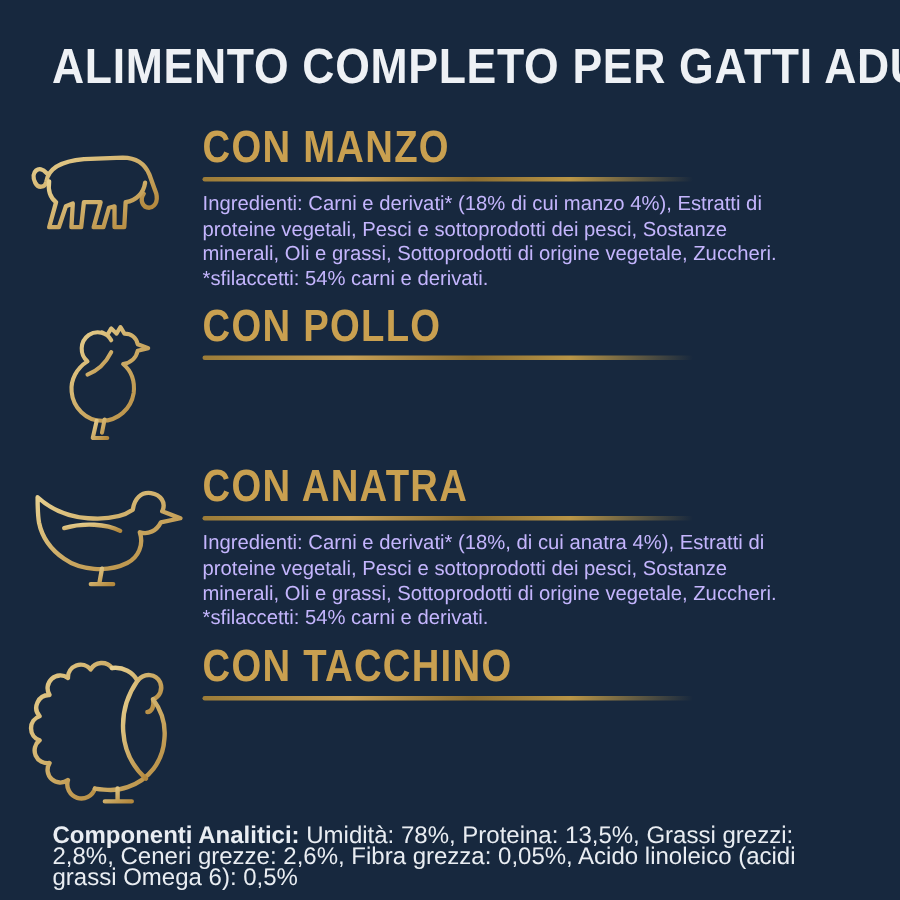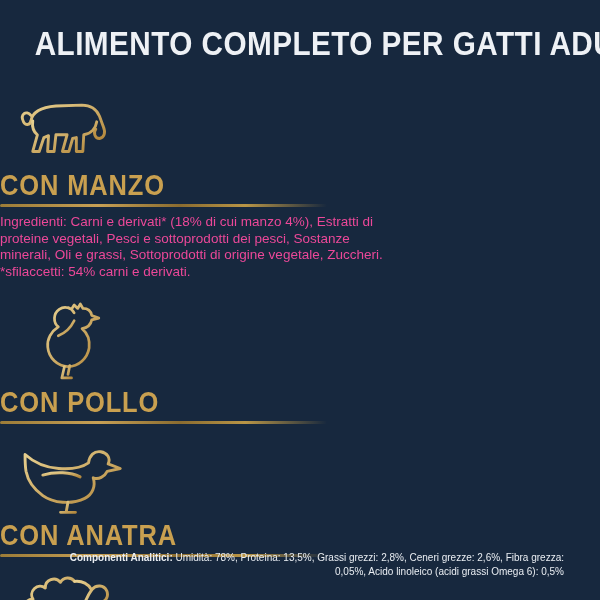--- a/index.html
+++ b/index.html
@@ -26,21 +26,21 @@
     transform:scaleX(.9);
     transform-origin:center;
     white-space:nowrap;
   }
   
   .sections{
     position:absolute;top:84px;left:0;right:0;
     display:flex;flex-direction:column;
   }
   .section{
-    display:flex;flex-direction:column;align-items:flex-start;
+    display:flex;flex-direction:row;align-items:flex-start;
     margin-bottom:9px;
   }
   .icon-col{
     width:135px;min-width:135px;
     display:flex;justify-content:center;align-items:flex-start;
   }
   .icon-col svg{display:block;}
   .content-col{
     flex:1;
     padding-right:42px;
@@ -57,32 +57,31 @@
   }
   .gold-rule{
     margin-top:4px;
     height:3px;width:327px;
     border-radius:2px;
     background:linear-gradient(90deg,#9c7c38 0%, #c7a055 30%, #8a6c30 55%, #b99546 75%, rgba(138,108,48,0) 100%);
   }
   .section-body{
     margin-top:7px;
     max-width:398px;
-    color:#ec4899;
+    color:#c4b5fd;
     font-size:13.5px;
     line-height:16.6px;
   }
   .mt10{margin-top:10px}.mt6{margin-top:6px}.mt14{margin-top:12px}.mt2{margin-top:2px}
   
   .footer{
-    position:absolute;left:48px;right:36px;top:551px;
+    position:absolute;left:35px;right:36px;top:551px;
     color:#e9edf2;
-    font-size:10px;
+    font-size:16px;
     line-height:14px;
-    text-align:right;
   }
   .footer b{font-weight:bold;}
   .gold-stroke{fill:none;stroke-width:3.1;stroke-linecap:round;stroke-linejoin:round;}
 </style>
 </head>
 <body>
 
 <div class="page">
 
   <div class="header">
@@ -147,20 +146,21 @@
           <g class="gold-stroke" stroke="url(#g-duck)">
             <path d="M14,10 C24,19 36,24 50,25 C64,26 75,24 82,19 C83,11 88,6 95,7 C102,8 106,14 103,20 L116,25 L102,28 C99,34 93,37 87,35 C90,44 86,53 78,57 C64,64 44,62 33,54 C23,47 17,38 15,28 C14,22 14,15 14,10 Z"></path>
             <path d="M33,32 C47,28 63,29 73,34"></path>
             <path d="M60,61 L58,72 M52,72 L68,72"></path>
           </g>
         </svg>
       </div>
       <div class="content-col">
         <div class="section-heading">CON ANATRA</div>
         <div class="gold-rule"></div>
+        <div class="section-body">Ingredienti: Carni e derivati* (18%, di cui anatra 4%), Estratti di proteine vegetali, Pesci e sottoprodotti dei pesci, Sostanze minerali, Oli e grassi, Sottoprodotti di origine vegetale, Zuccheri. *sfilaccetti: 54% carni e derivati.</div>
       </div>
     </div>
 
     <div class="section">
       <div class="icon-col">
         <svg class="mt2" width="104" height="108" viewBox="0 0 110 112">
           <defs>
             <linearGradient id="g-turkey" x1="0" y1="0" x2="1" y2="1">
               <stop offset="0" stop-color="#e8d191"></stop>
                 <stop offset="1" stop-color="#b3883d"></stop>

